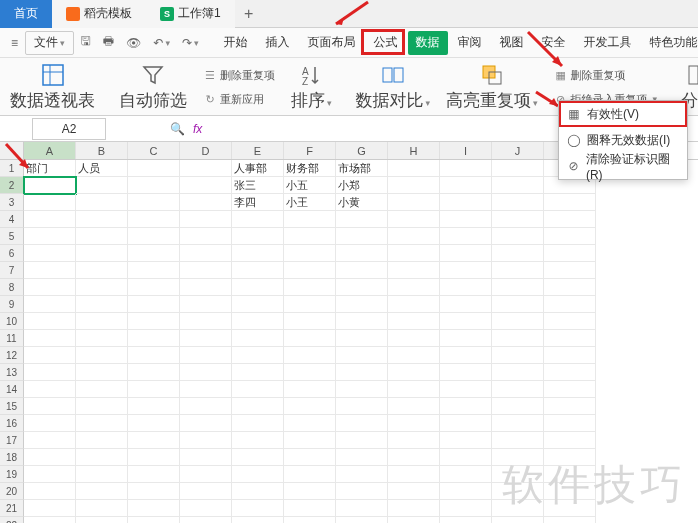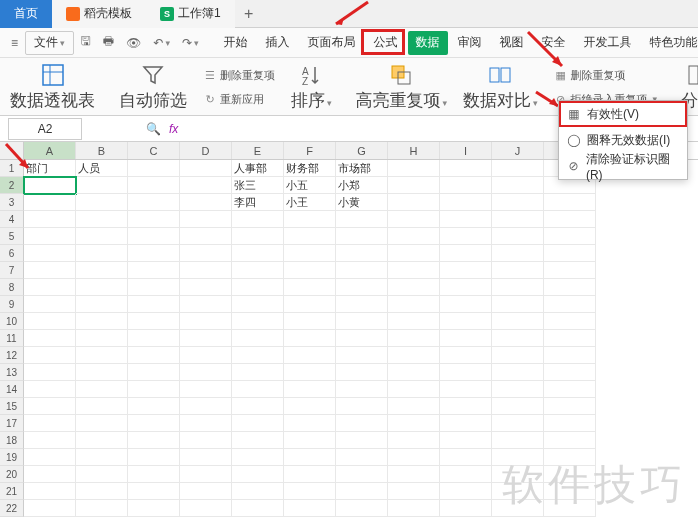--- a/index.html
+++ b/index.html
@@ -24,21 +24,21 @@
   .toolbar { display:flex; align-items:flex-start; height:58px; border-bottom:1px solid #d0d0d0; background:#fafafa; padding:4px 6px; gap:8px; }
   .tool-group { display:flex; flex-direction:column; align-items:center; justify-content:center; height:50px; padding:0 4px; cursor:pointer; }
   .tool-group.row { flex-direction:column; align-items:flex-start; gap:2px; }
   .tool-big-icon { width:24px; height:24px; display:flex; align-items:center; justify-content:center; color:#2d7dd2; }
   .tool-label { font-size:17px; color:#444; white-space:nowrap; margin-top:2px; }
   .tool-row-item { display:flex; align-items:center; font-size:11px; color:#555; height:22px; gap:3px; cursor:pointer; white-space:nowrap;}
   .tool-row-item .mini-icon { width:14px; height:14px; display:inline-flex; align-items:center; justify-content:center; color:#888; }
   .tool-vdiv { width:1px; height:44px; background:#e0e0e0; align-self:center; }
   .tool-group.hl { background:#e8f0e8; border:1px solid #0fa860; border-radius:2px;}
   
-  .namebox-row { display:flex; align-items:center; height:26px; border-bottom:1px solid #d0d0d0; background:#fff; }
+  .namebox-row { display:flex; align-items:center; height:26px; border-bottom:1px solid #d0d0d0; background:#fff;padding-left:24px; }
   .namebox { width:74px; height:22px; border:1px solid #ccc; margin-left:8px; padding:0 6px; text-align:center; font-size:12px; display:flex; align-items:center; justify-content:center; }
   .fx-area { display:flex; align-items:center; margin-left:64px; color:#666; font-size:12px; }
   .fx-icon { margin-right:6px; color:#a21caf; }
   
   .sheet-area { position:relative; background:#fff; }
   .col-headers { display:flex; height:18px; border-bottom:1px solid #ccc; }
   .corner { width:24px; border-right:1px solid #ccc; background:#f0f0f0; }
   .col-h { width:52px; border-right:1px solid #e0e0e0; background:#f0f0f0; text-align:center; font-size:11px; color:#555; line-height:18px; }
   .col-h.selected { background:#c8e0c8; }
   
@@ -137,34 +137,34 @@
           <text x="3" y="22" font-size="10" fill="#666">Z</text>
           <path d="M16 4 L16 20 M13 17 L16 20 L19 17" stroke="#666" fill="none" stroke-width="1.5"></path>
         </svg>
       </div>
     <div class="tool-label chev">排序</div>
   </div>
   <div class="tool-vdiv"></div>
   <div class="tool-group">
     <div class="tool-big-icon">
         <svg width="24" height="24">
+          <rect x="2" y="5" width="9" height="14" fill="none" stroke="#2d7dd2"></rect>
+          <rect x="13" y="5" width="9" height="14" fill="none" stroke="#2d7dd2"></rect>
+        </svg>
+      </div>
+    <div class="tool-label chev">数据对比</div>
+  </div>
+  <div class="tool-group">
+    <div class="tool-big-icon">
+        <svg width="24" height="24">
           <rect x="3" y="3" width="12" height="12" fill="#fc6" stroke="#d90"></rect>
           <rect x="9" y="9" width="12" height="12" fill="none" stroke="#666"></rect>
         </svg>
       </div>
     <div class="tool-label chev">高亮重复项</div>
-  </div>
-  <div class="tool-group">
-    <div class="tool-big-icon">
-        <svg width="24" height="24">
-          <rect x="2" y="5" width="9" height="14" fill="none" stroke="#2d7dd2"></rect>
-          <rect x="13" y="5" width="9" height="14" fill="none" stroke="#2d7dd2"></rect>
-        </svg>
-      </div>
-    <div class="tool-label chev">数据对比</div>
   </div>
   <div class="tool-group row">
     <div class="tool-row-item">
         <span class="mini-icon">▦</span>
         <span>删除重复项</span>
       </div>
     <div class="tool-row-item chev">
         <span class="mini-icon">⊘</span>
         <span>拒绝录入重复项</span>
       </div>
@@ -418,20 +418,34 @@
         <div class="cell"></div>
         <div class="cell"></div>
         <div class="cell"></div>
         <div class="cell"></div>
         <div class="cell"></div>
         <div class="cell"></div>
         <div class="cell"></div>
       </div>
       <div class="grid-row">
         <div class="row-h">15</div>
+        <div class="cell"></div>
+        <div class="cell"></div>
+        <div class="cell"></div>
+        <div class="cell"></div>
+        <div class="cell"></div>
+        <div class="cell"></div>
+        <div class="cell"></div>
+        <div class="cell"></div>
+        <div class="cell"></div>
+        <div class="cell"></div>
+        <div class="cell"></div>
+      </div>
+      <div class="grid-row">
+        <div class="row-h">16</div>
         <div class="cell"></div>
         <div class="cell"></div>
         <div class="cell"></div>
         <div class="cell"></div>
         <div class="cell"></div>
         <div class="cell"></div>
         <div class="cell"></div>
         <div class="cell"></div>
         <div class="cell"></div>
         <div class="cell"></div>

